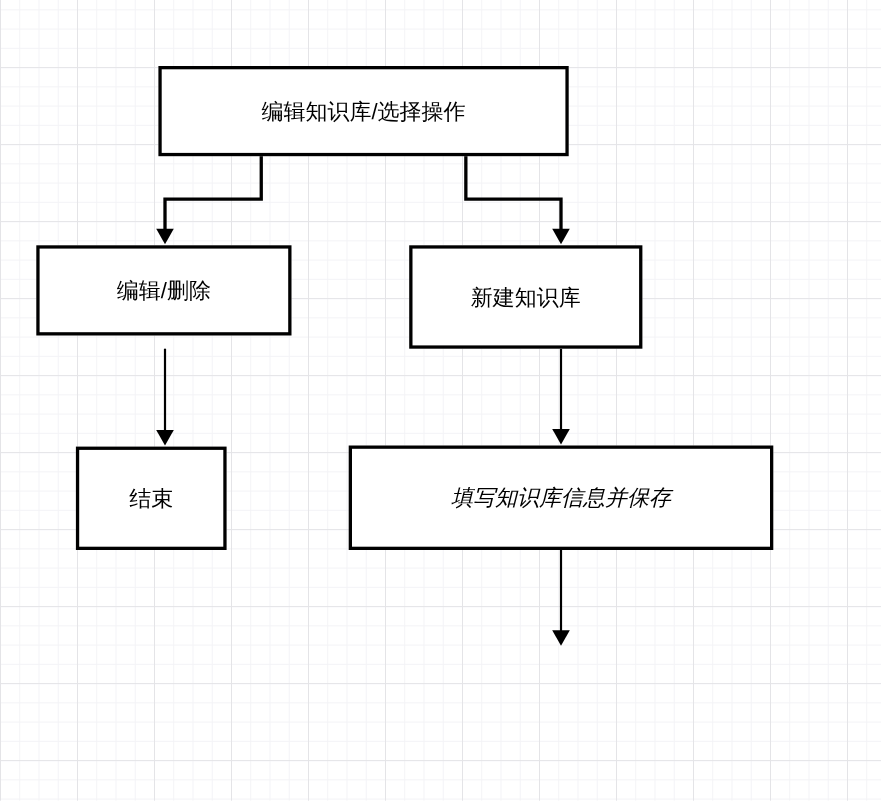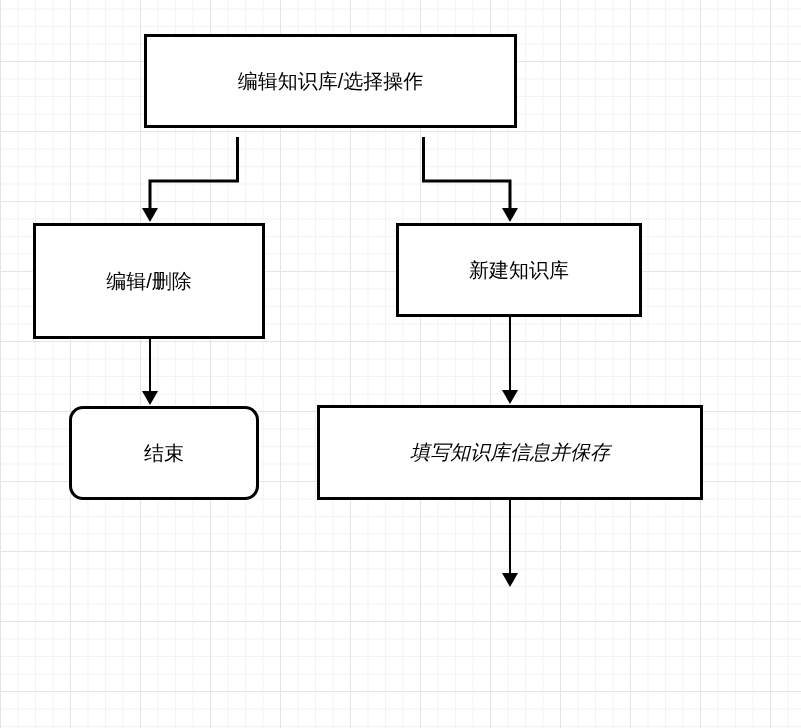--- a/index.html
+++ b/index.html
@@ -43,24 +43,24 @@
     background: #ffffff;
     border: 3.5px solid #000000;
     display: flex;
     align-items: center;
     justify-content: center;
     text-align: center;
     font-size: 20px;
     color: #000000;
     white-space: nowrap;
   }
-  .node-start   { left: 144px; top:  34px; width: 373px; height: 94px; }
-  .node-edit    { left:  33px; top: 223px; width: 232px; height: 116px; }
-  .node-create  { left: 396px; top: 223px; width: 246px; height: 94px; font-family: Liberation Serif, serif; }
-  .node-end     { left:  69px; top: 406px; width: 190px; height: 94px; border-radius: 14px; }
+  .node-start   { left: 144px; top:  60px; width: 373px; height: 82px; }
+  .node-edit    { left:  33px; top: 223px; width: 232px; height: 82px; }
+  .node-create  { left: 372px; top: 223px; width: 212px; height: 94px; font-family: Liberation Serif, serif; }
+  .node-end     { left:  69px; top: 406px; width: 137px; height: 94px; }
   .node-fill    { left: 317px; top: 405px; width: 386px; height: 95px; font-style: italic; }
   .node-detail  { left: 345px; top: 588px; width: 330px; height: 95px; }
 </style>
 </head>
 <body>
 
 <div class="canvas">
 
   <svg class="edges" width="801" height="728" viewBox="0 0 801 728">
 

